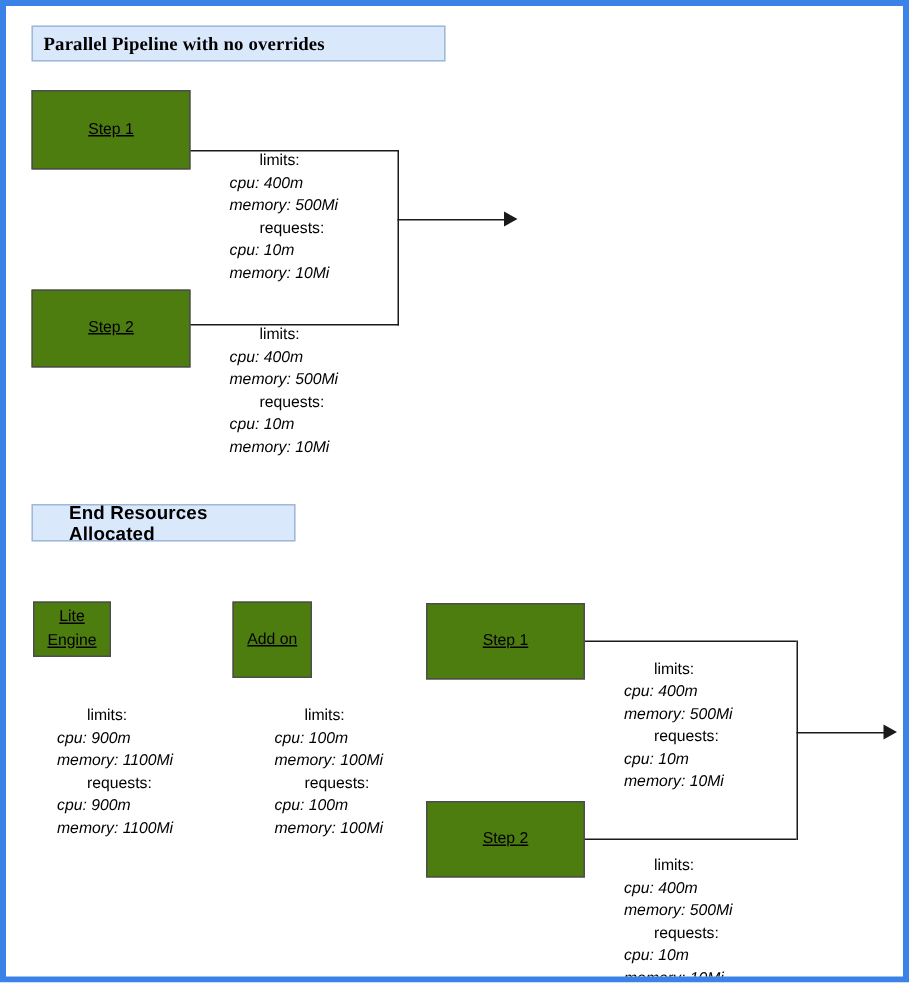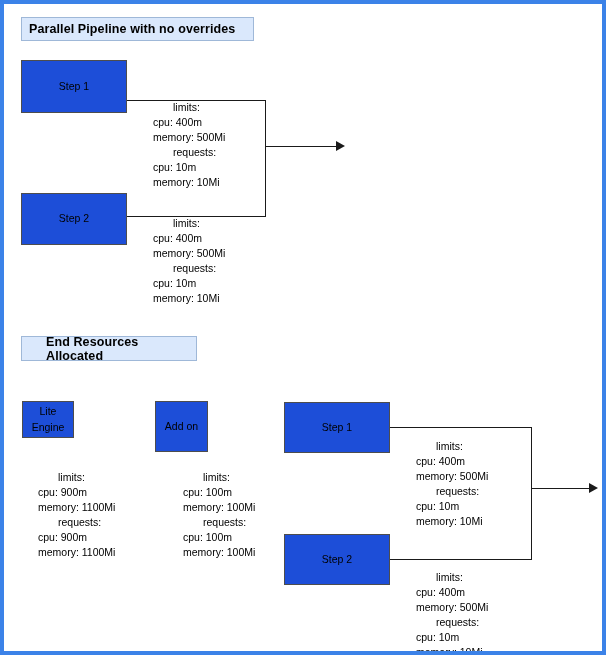--- a/index.html
+++ b/index.html
@@ -29,41 +29,42 @@
     font-weight: bold;
     color: #000000;
     letter-spacing: 0.1px;
     display: flex;
     align-items: center;
     padding-left: 7px;
   }
   
   .node-box {
     position: absolute;
-    background: #1d4ed8;
+    background: #4d7c0f;
     border: 1px solid #4d4d4d;
     box-sizing: border-box;
     display: flex;
     align-items: center;
     justify-content: center;
     text-align: center;
     font-size: 10.5px;
     color: #000000;
     line-height: 1.45;
+    text-decoration: underline;
   }
   
   .spec {
     position: absolute;
     font-size: 10.5px;
     color: #000000;
     line-height: 1.42;
     white-space: nowrap;
   }
   .spec .key { display: block; padding-left: 36px; }
-  .spec .val { display: block; padding-left: 16px; }
+  .spec .val { display: block; padding-left: 16px; font-style: italic; }
   
   .line-h {
     position: absolute;
     height: 0;
     border-top: 1px solid #1a1a1a;
   }
   .line-v {
     position: absolute;
     width: 0;
     border-left: 1px solid #1a1a1a;
@@ -75,21 +76,21 @@
     border-top: 5px solid transparent;
     border-bottom: 5px solid transparent;
     border-left: 9px solid #1a1a1a;
   }
 </style>
 </head>
 <body>
 
 <div id="canvas">
 
-  <div class="section-title" style="left:17px; top:13px; width:233px; height:24px;">Parallel Pipeline with no overrides</div>
+  <div class="section-title" style="left:17px; top:13px; width:276px; height:24px;font-family:Liberation Serif, serif;">Parallel Pipeline with no overrides</div>
 
   <div class="node-box" style="left:17px; top:56px; width:106px; height:53px;">Step 1</div>
 
   <div class="node-box" style="left:17px; top:189px; width:106px; height:52px;">Step 2</div>
 
   <div class="line-h" style="left:123px; top:96px; width:139px;"></div>
   <div class="line-h" style="left:123px; top:212px; width:139px;"></div>
   <div class="line-v" style="left:261px; top:96px; height:117px;"></div>
   <div class="line-h" style="left:261px; top:142px; width:72px;"></div>
   <div class="arrow-head" style="left:332px; top:137px;"></div>

